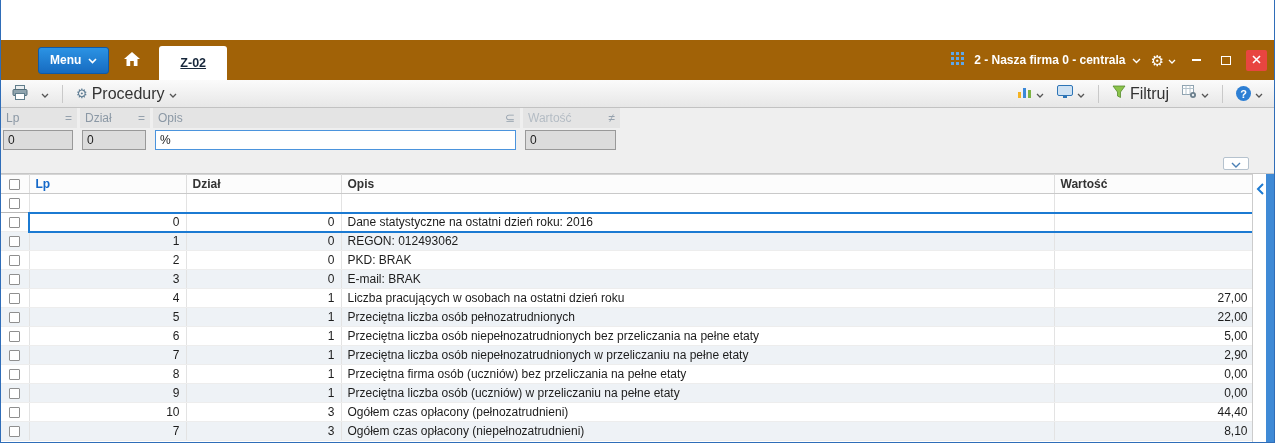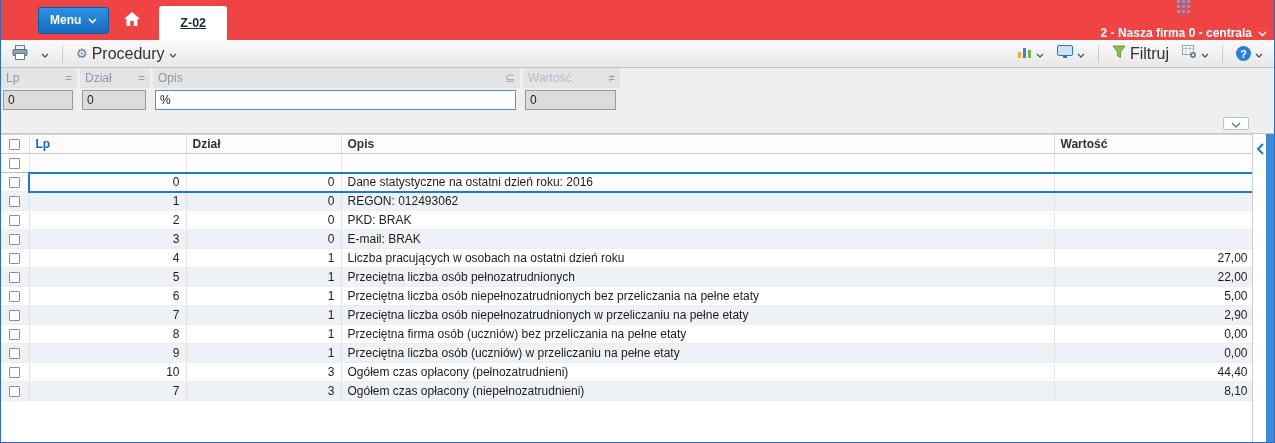--- a/index.html
+++ b/index.html
@@ -14,40 +14,40 @@
     width: 1275px; height: 443px;
     display: flex; flex-direction: column;
     border-left: 1px solid #2f6db8;
     border-right: 1px solid #2f6db8;
     border-bottom: 1px solid #2f6db8;
   }
 
   
   .titlebar {
     flex: 0 0 40px; height: 40px;
-    background: #ef4444;
-    display: flex; align-items: stretch;
+    background: #a16207;
+    display: flex; align-items: stretch; margin-top: 40px;
   }
   .tb-left { display: flex; align-items: center; }
   .menu-btn {
     margin-left: 37px; height: 27px; padding: 0 11px;
     background: linear-gradient(#2b93e4, #176bc0);
     border: 1px solid #0f5aa8; border-radius: 3px;
     color: #fff; font-weight: bold; font-size: 12px;
     display: flex; align-items: center; gap: 7px; cursor: pointer;
   }
   .home-btn { margin: 0 13px 0 15px; display: flex; align-items: center; cursor: pointer; }
   .tab {
     align-self: flex-end; height: 34px;
     background: #fff; border-radius: 3px 3px 0 0;
     padding: 0 21px; margin-left: 6px;
     display: flex; align-items: center;
     font-weight: bold; font-size: 12.5px; color: #17273b; cursor: pointer; text-decoration: underline;
   }
-  .tb-right { margin-left: auto; display: flex; align-items: center; gap: 10px; padding-right: 7px; flex-direction: column; }
+  .tb-right { margin-left: auto; display: flex; align-items: center; gap: 10px; padding-right: 7px; }
   .company { display: flex; align-items: center; gap: 6px; color: #fff; font-weight: bold; font-size: 12px; cursor: pointer; }
   .tb-gear { display: flex; align-items: center; gap: 4px; cursor: pointer; }
   .gear-glyph { font-size: 15px; color: #fff; line-height: 1; }
   .win-btn { width: 20px; height: 20px; display: flex; align-items: center; justify-content: center; cursor: pointer; }
   .min-bar { width: 9px; height: 0; border-bottom: 2px solid #fff; display: inline-block; }
   .max-box { width: 10px; height: 9px; border: 1px solid #fff; display: inline-block; }
   .close-btn { width: 21px; height: 21px; background: #e84540; border-radius: 2px; display: flex; align-items: center; justify-content: center; cursor: pointer; }
 
   
   .toolbar {

